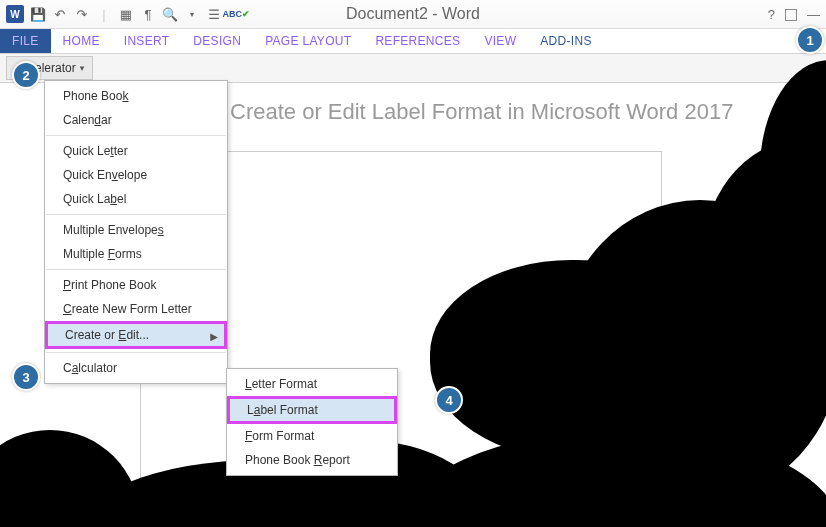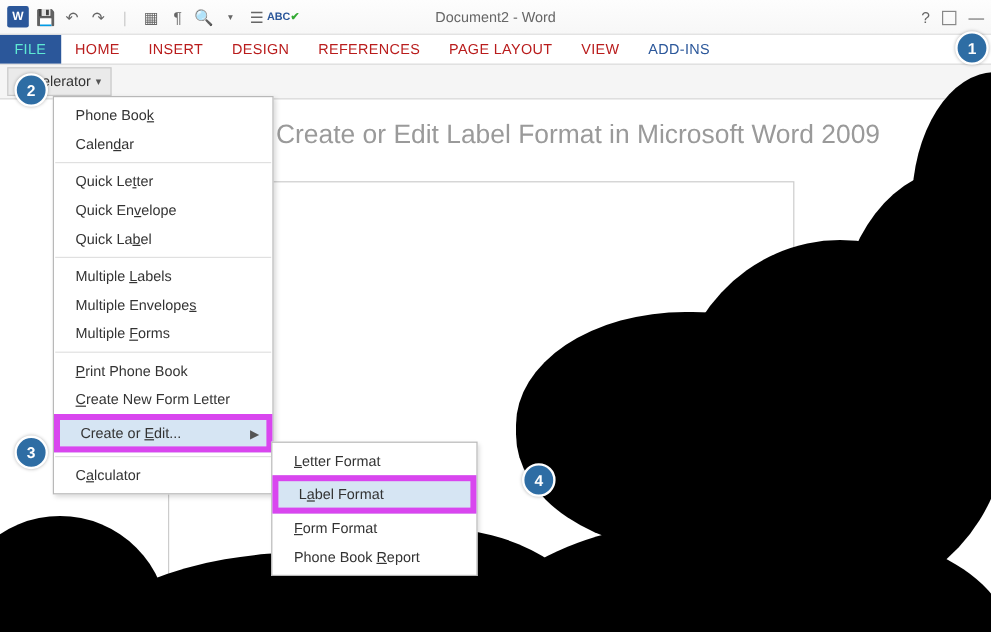--- a/index.html
+++ b/index.html
@@ -27,43 +27,43 @@
     color:#fff;
     font-weight:bold;
     font-size:10px;
     display:flex;align-items:center;justify-content:center;
     margin:0 4px 0 6px;
     border-radius:2px;
   }
   .qat { display:flex; align-items:center; gap:6px; margin-left:2px;}
   .qat .qicon { width:16px;height:16px; display:flex;align-items:center;justify-content:center; color:#666; font-size:13px;}
   .title-center {
-    position:absolute; left:0; right:0; text-align:center; color:#666; font-size:12px; pointer-events:none;
+    position:absolute; left:0; right:0; text-align:center; color:#666; font-size:16px; pointer-events:none;
   }
   .win-controls { position:absolute; right:6px; top:0; height:28px; display:flex; align-items:center; gap:10px; color:#666;}
   .win-controls span { font-size:13px; }
   .ribbon-tabs {
     height:24px;
     display:flex;
     align-items:stretch;
     border-bottom:1px solid #d4d4d4;
     background:#fff;
     font-size:12px;
   }
   .tab {
     padding:0 12px;
     display:flex;align-items:center;
-    color:#b91c1c;
+    color:#8b5cf6;
     text-transform:uppercase;
     letter-spacing:0.3px;
     cursor:default;
   }
   .tab.file {
     background:#2b579a;
-    color:#5eead4;
+    color:#c4b5fd;
     font-weight:normal;
   }
   .tab.active {
     color:#2b579a;
   }
   .ribbon-body {
     height:28px;
     border-bottom:1px solid #cfcfcf;
     background:#f5f5f5;
     display:flex;
@@ -112,21 +112,21 @@
   .menu .item {
     padding:4px 20px 4px 18px;
     font-size:12px;
     color:#333;
     white-space:nowrap;
     position:relative;
     line-height:16px;
   }
   .menu .item.hover {
     background:#d6e5f3;
-    border:5px solid #d946ef;
+    border:3px solid #d946ef;
     padding:3px 19px 3px 17px;
   }
   .menu .sep {
     border-top:1px solid #e0e0e0;
     margin:3px 1px;
   }
   .menu .item .arrow {
     position:absolute; right:6px; top:5px; font-size:10px; color:#555;
   }
   .menu .item u { text-decoration:underline; }
@@ -177,47 +177,46 @@
     <span style="border:1px solid #888;width:10px;height:10px;display:inline-block;position:relative;top:1px;"></span>
     <span>—</span>
   </div>
 </div>
 
 <div class="ribbon-tabs">
   <div class="tab file">FILE</div>
   <div class="tab">HOME</div>
   <div class="tab">INSERT</div>
   <div class="tab">DESIGN</div>
+  <div class="tab">PAGE LAYOUT</div>
   <div class="tab">REFERENCES</div>
-  <div class="tab">PAGE LAYOUT</div>
   <div class="tab">VIEW</div>
   <div class="tab active">ADD-INS</div>
 </div>
 
 <div class="ribbon-body">
   <div class="accel-btn">
     <span>Accelerator</span>
     <span class="caret">▾</span>
   </div>
 </div>
 
 <div class="doc-area">
-  <div class="doc-title">Create or Edit Label Format in Microsoft Word 2009</div>
+  <div class="doc-title">Create or Edit Label Format in Microsoft Word 2017</div>
   <div class="page-shadow"></div>
 </div>
 
 <div class="menu mainmenu">
   <div class="item">Phone Boo<u>k</u></div>
   <div class="item">Calen<u>d</u>ar</div>
   <div class="sep"></div>
   <div class="item">Quick Le<u>t</u>ter</div>
   <div class="item">Quick En<u>v</u>elope</div>
   <div class="item">Quick La<u>b</u>el</div>
   <div class="sep"></div>
-  <div class="item">Multiple <u>L</u>abels</div>
   <div class="item">Multiple Envelope<u>s</u></div>
   <div class="item">Multiple <u>F</u>orms</div>
   <div class="sep"></div>
   <div class="item"><u>P</u>rint Phone Book</div>
   <div class="item"><u>C</u>reate New Form Letter</div>
   <div class="item hover">
     Create or <u>E</u>dit...
     <span class="arrow">▶</span>
   </div>
   <div class="sep"></div>

